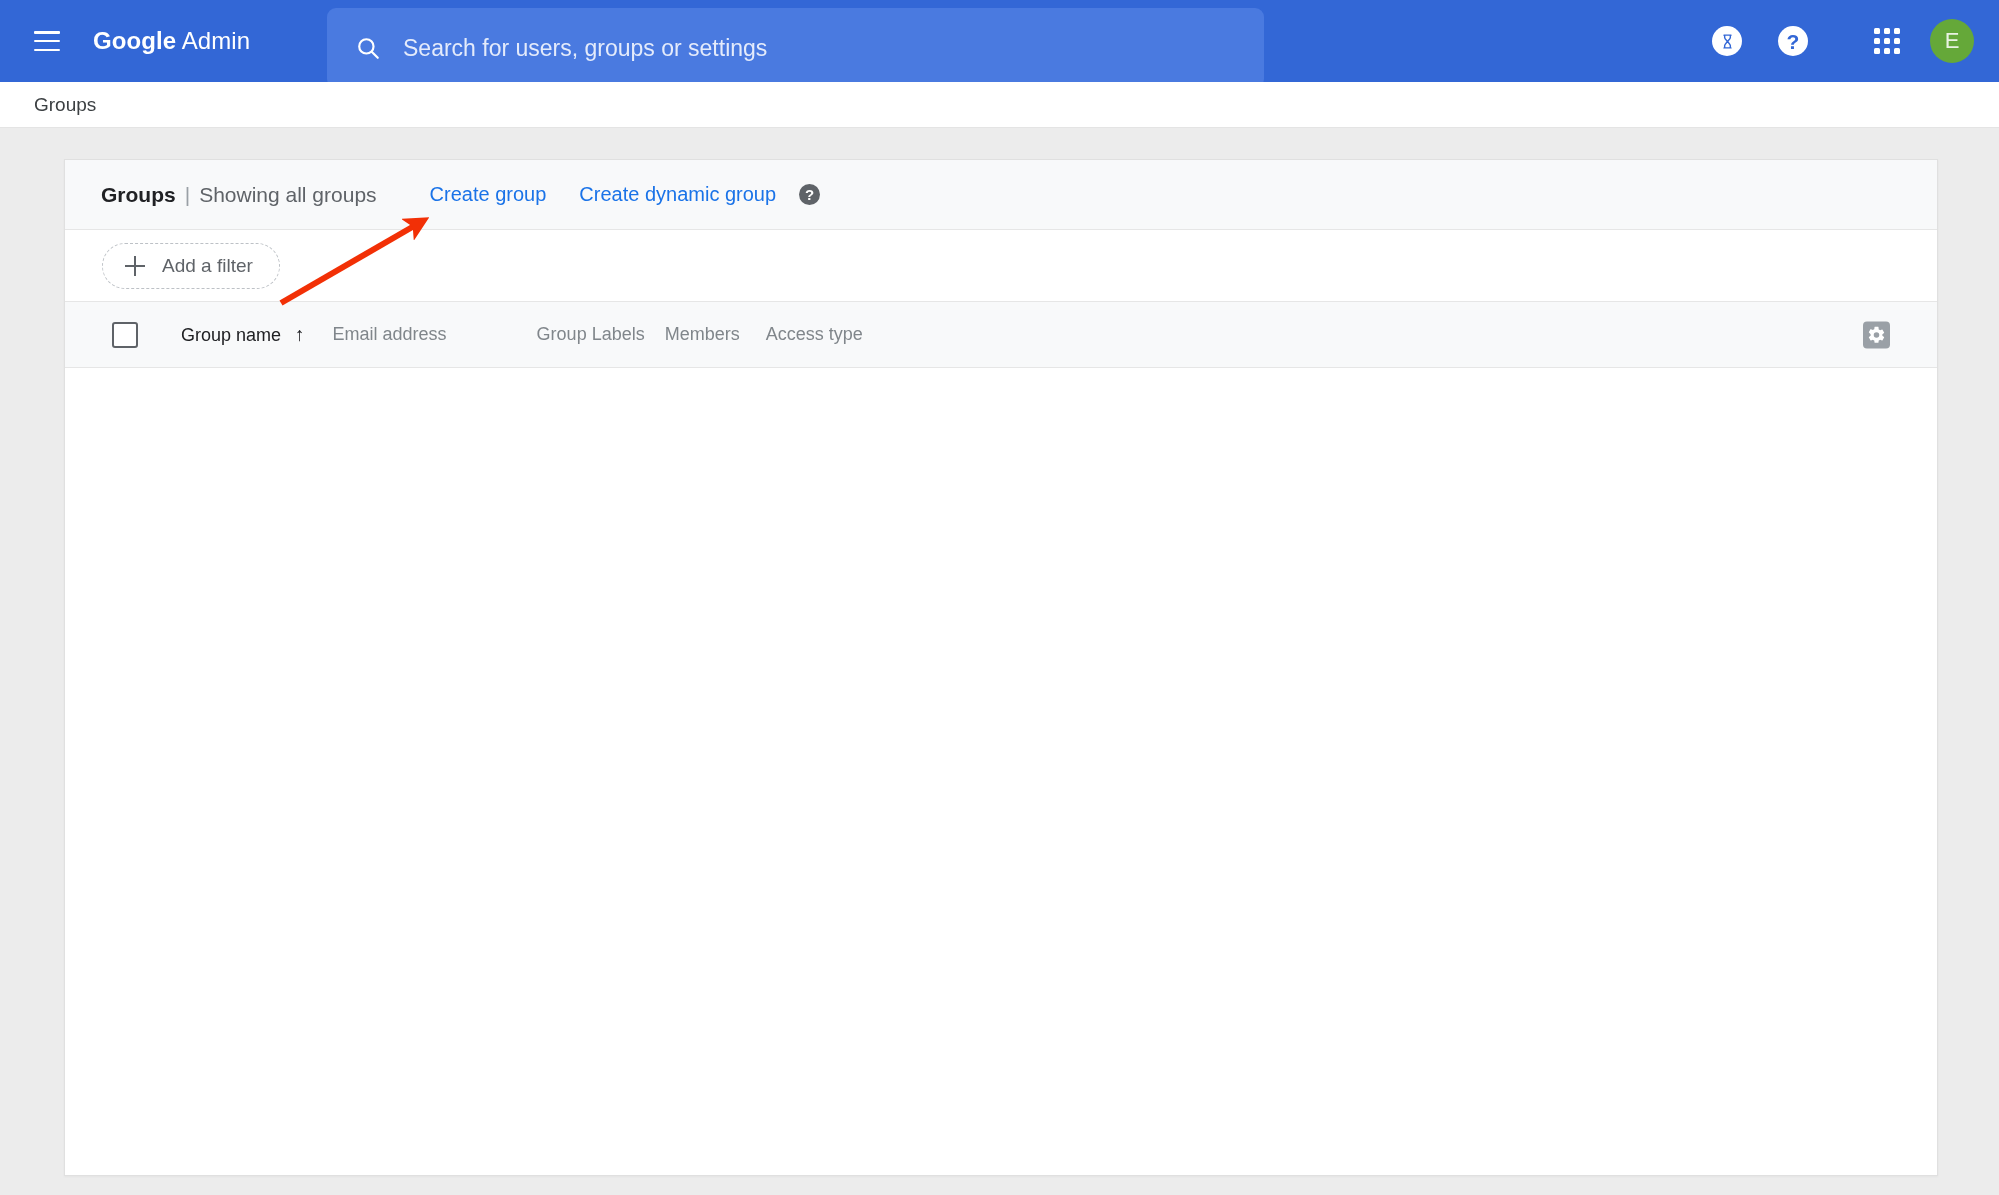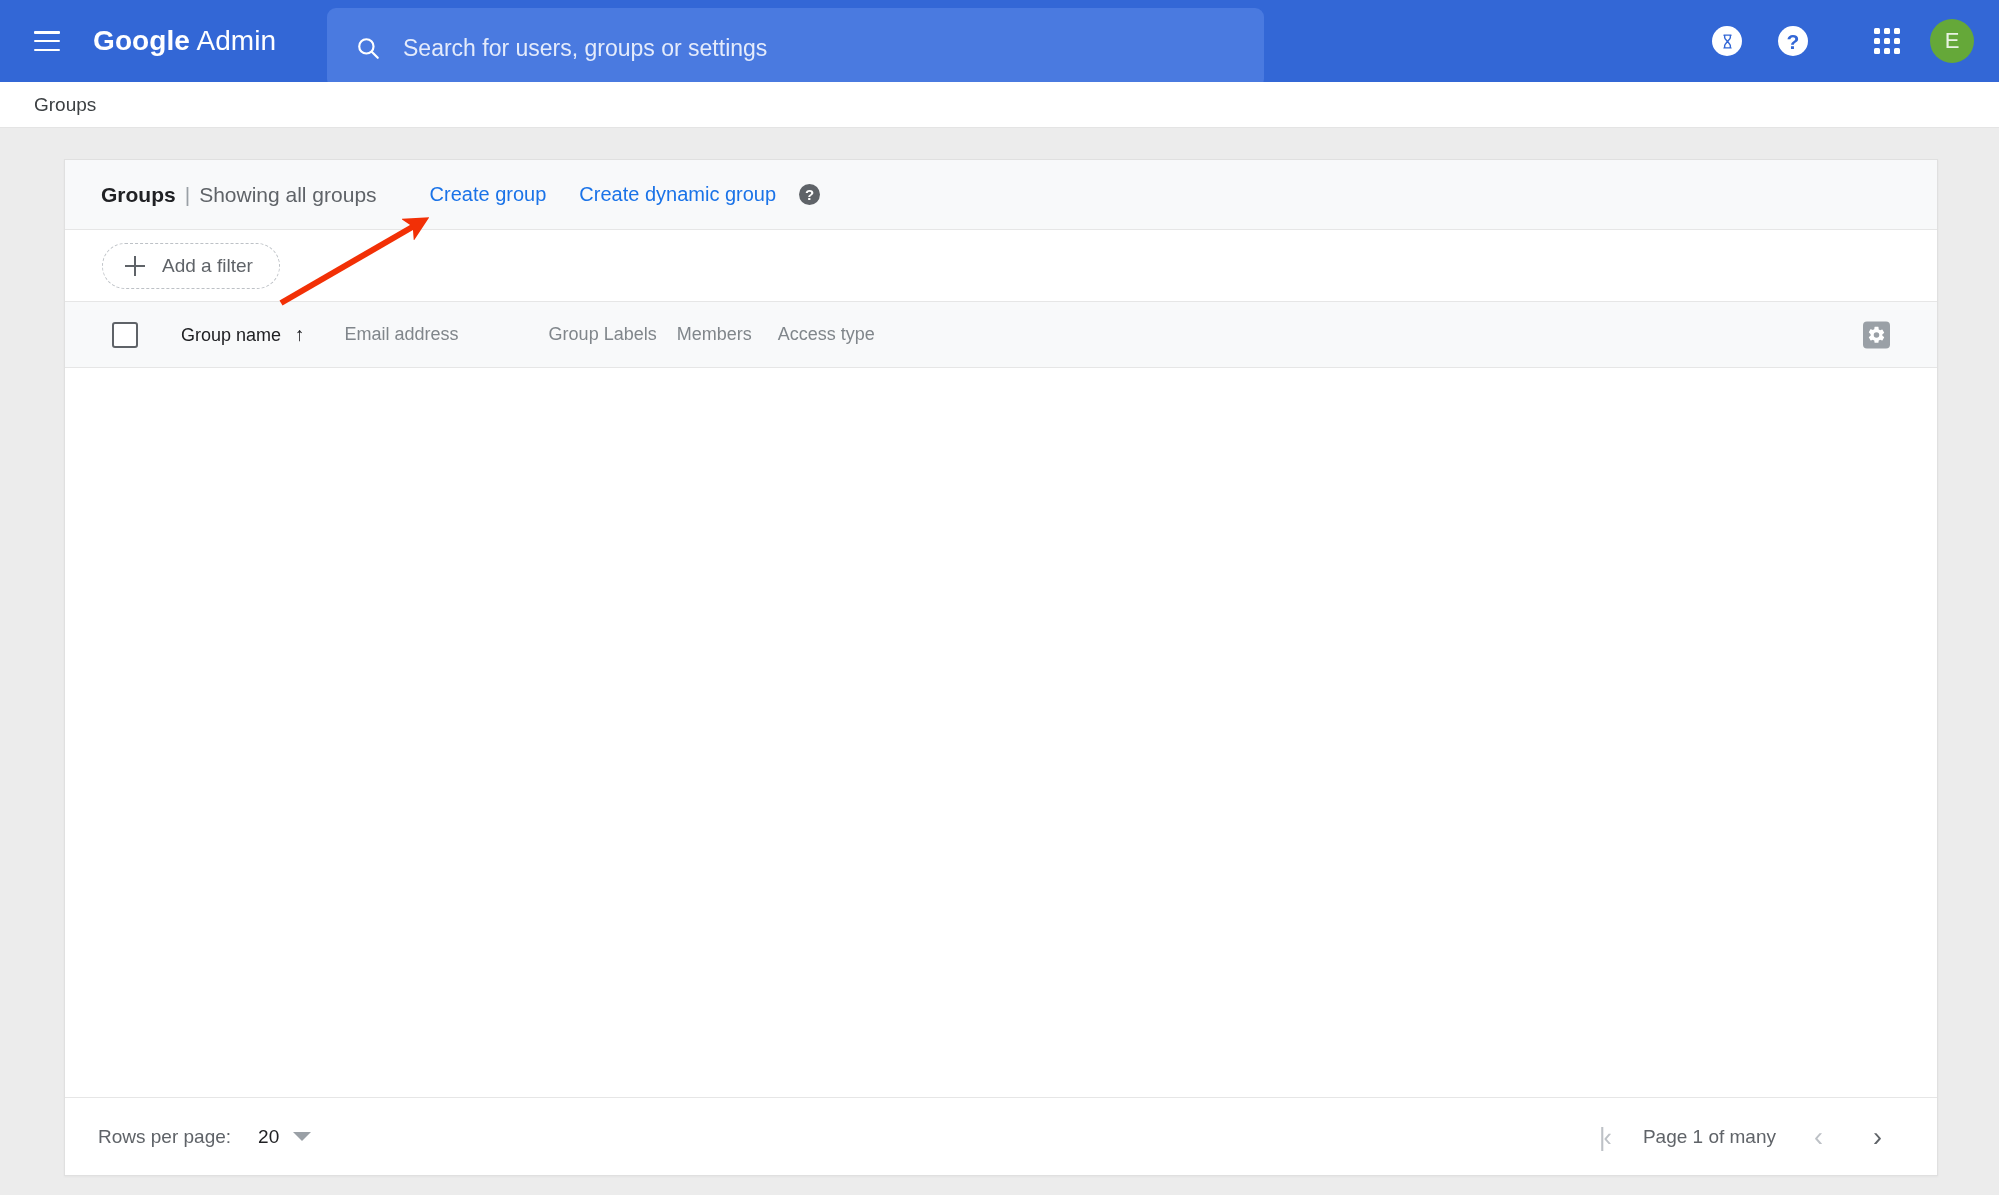--- a/index.html
+++ b/index.html
@@ -28,21 +28,21 @@
     display: flex; flex-direction: column; justify-content: space-between;
     cursor: pointer;
   }
   .hamburger span {
     display: block; height: 2.5px; width: 100%;
     background: #ffffff; border-radius: 1px;
   }
   .brand {
     margin-left: 33px;
     color: #ffffff;
-    font-size: 28px;
+    font-size: 24px;
     letter-spacing: 0.1px;
     white-space: nowrap;
   }
   .brand .g-bold { font-weight: 700; }
   .brand .g-light { font-weight: 400; }
 
   .searchbar {
     position: absolute; left: 327px; top: 8px;
     width: 937px; height: 80px;
     background: #4a7ae0;
@@ -220,21 +220,21 @@
   .th-col {
     font-size: 18px; color: #80868b; white-space: nowrap;
     cursor: pointer;
   }
   .th-col.active { color: #202124; font-weight: 400; }
   .c-groupname { margin-left: 43px; }
   .sort-arrow {
     margin-left: 14px; font-size: 19px; color: #202124;
     display: inline-block;
   }
-  .c-email   { margin-left: 40px; }
+  .c-email   { margin-left: 28px; }
   .c-labels  { margin-left: 90px; }
   .c-members { margin-left: 20px; }
   .c-access  { margin-left: 26px; }
   .gear-btn {
     position: absolute; right: 47px; top: 50%;
     transform: translateY(-50%);
     width: 27px; height: 27px;
     border-radius: 4px;
     background: #9aa0a6;
     display: flex; align-items: center; justify-content: center;
@@ -392,32 +392,20 @@
 
         <div class="gear-btn">
           <svg width="19" height="19" viewBox="0 0 24 24">
             <path fill="#ffffff" d="M19.4 13a7.6 7.6 0 0 0 0-2l2.1-1.6a.5.5 0 0 0 .1-.6l-2-3.5a.5.5 0 0 0-.6-.2l-2.5 1a7.3 7.3 0 0 0-1.7-1L14.5 2a.5.5 0 0 0-.5-.4h-4a.5.5 0 0 0-.5.4l-.3 2.6a7.3 7.3 0 0 0-1.7 1l-2.5-1a.5.5 0 0 0-.6.2l-2 3.5a.5.5 0 0 0 .1.6L4.6 11a7.6 7.6 0 0 0 0 2l-2.1 1.6a.5.5 0 0 0-.1.6l2 3.5c.1.2.4.3.6.2l2.5-1c.5.4 1.1.7 1.7 1l.3 2.6c0 .3.2.4.5.4h4c.3 0 .5-.1.5-.4l.3-2.6c.6-.3 1.2-.6 1.7-1l2.5 1c.2.1.5 0 .6-.2l2-3.5a.5.5 0 0 0-.1-.6L19.4 13zM12 15.5A3.5 3.5 0 1 1 15.5 12 3.5 3.5 0 0 1 12 15.5z"></path>
           </svg>
         </div>
       </div>
 
       <div class="table-body"></div>
 
-      <div class="card-footer">
-        <span class="rpp-label">Rows per page:</span>
-        <span class="rpp-value">20</span>
-        <span class="rpp-caret"></span>
-
-        <div class="pager">
-          <span class="pg-btn pg-first">|‹</span>
-          <span class="pg-label">Page 1 of many</span>
-          <span class="pg-btn pg-prev">‹</span>
-          <span class="pg-btn pg-next">›</span>
-        </div>
-      </div>
 
     </div>
   </div>
 
   <svg class="annotation">
     <defs>
       <marker id="redhead" markerWidth="4.2" markerHeight="4.2" refX="2.6" refY="2.1" orient="auto" markerUnits="strokeWidth">
         <path d="M0,0 L4.2,2.1 L0,4.2 L1.0,2.1 z" fill="#f23006"></path>
       </marker>
     </defs>

